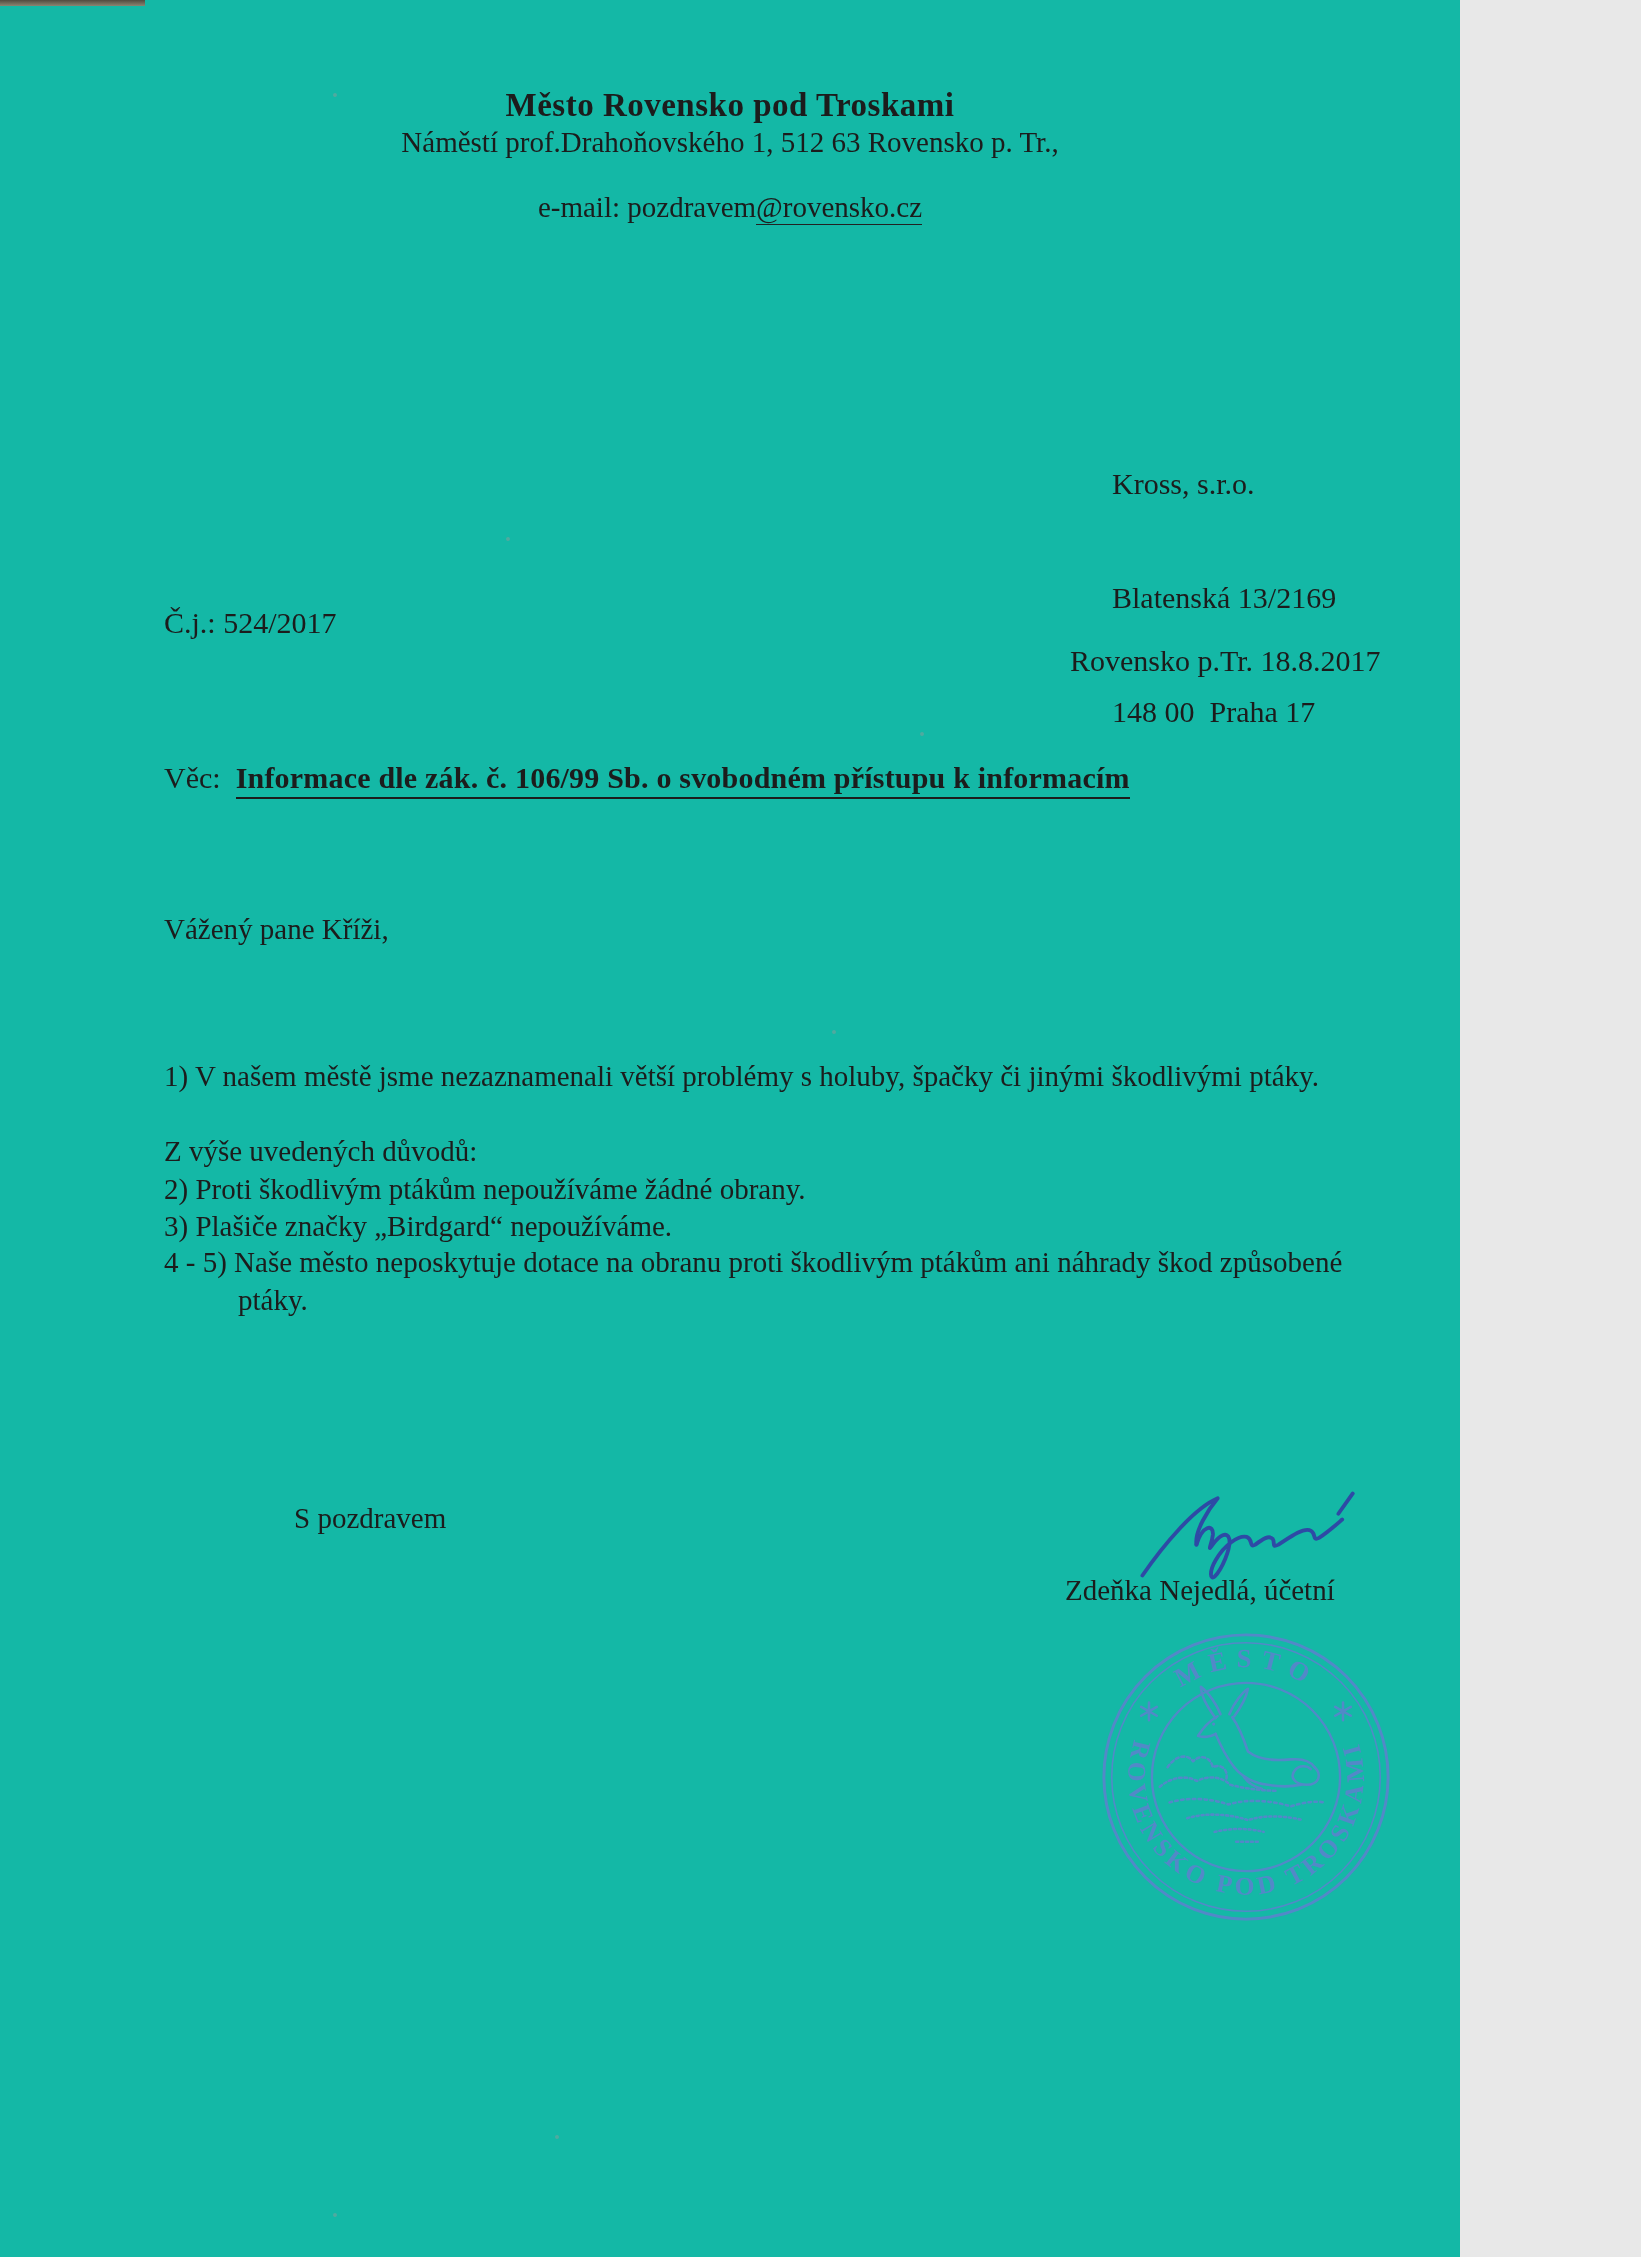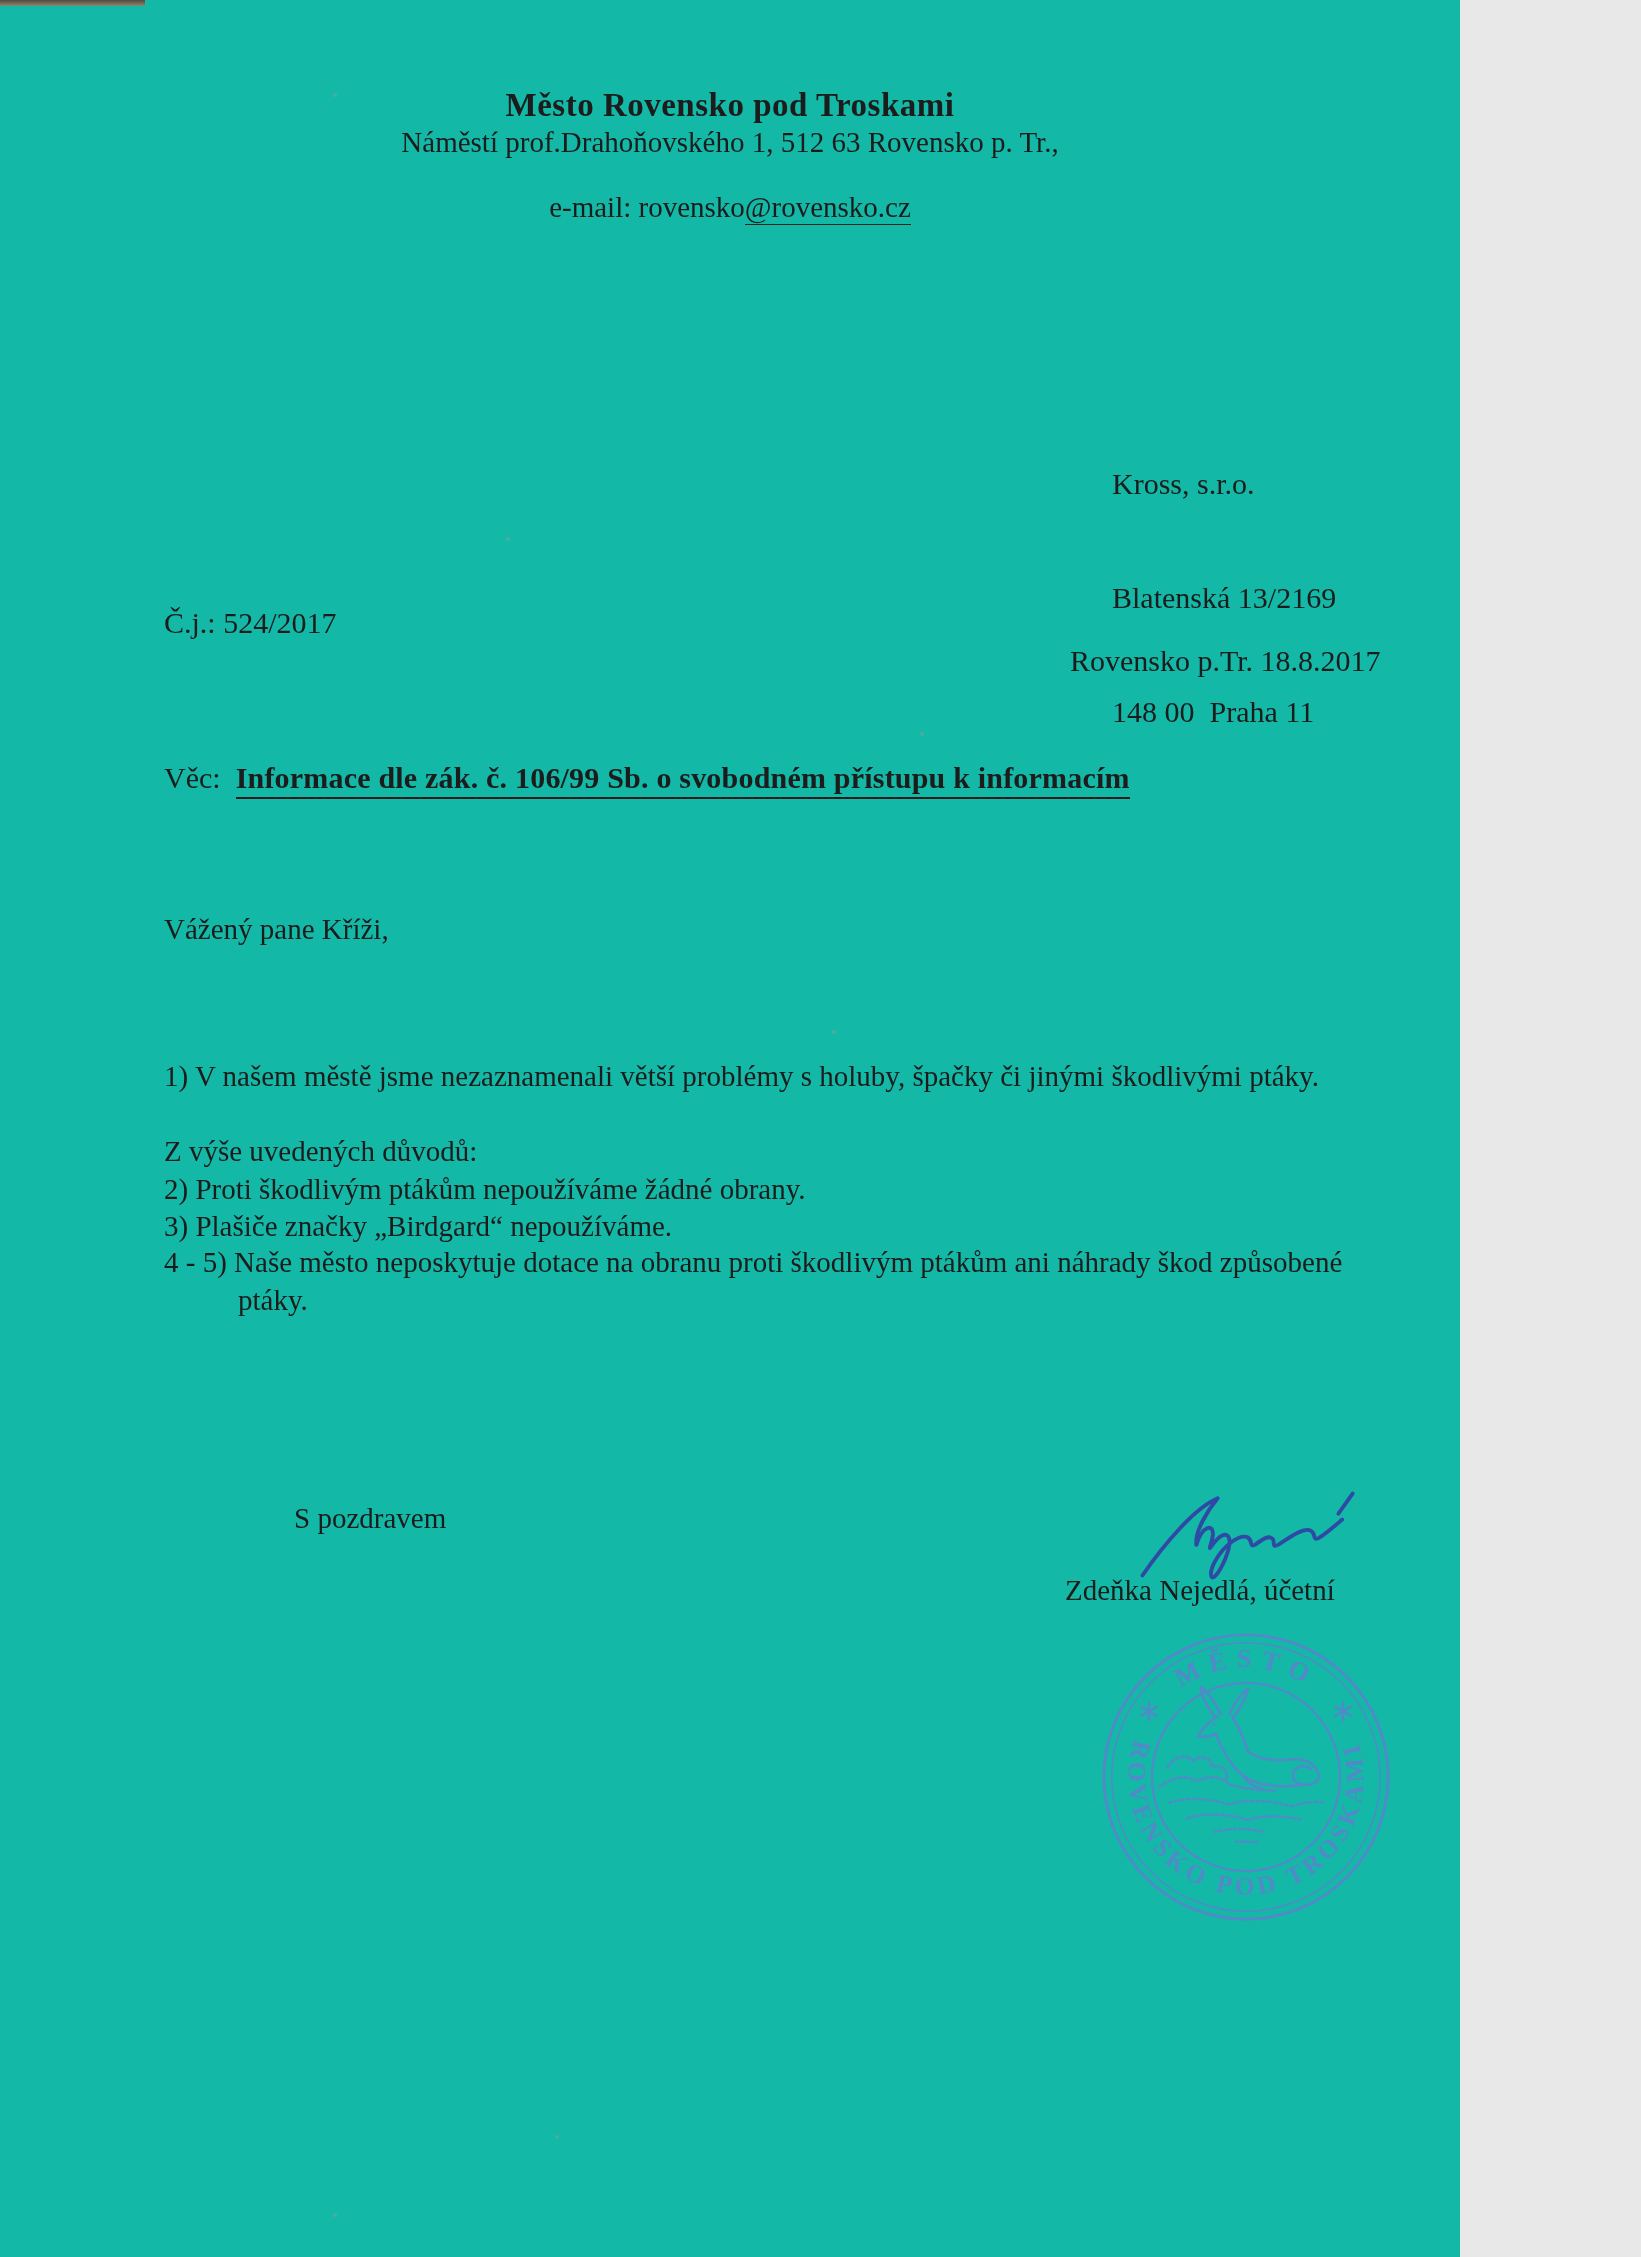--- a/index.html
+++ b/index.html
@@ -37,26 +37,26 @@
   <div class="speck" style="left:506px;top:537px;"></div>
   <div class="speck" style="left:920px;top:732px;"></div>
   <div class="speck" style="left:832px;top:1030px;"></div>
   <div class="speck" style="left:1581px;top:578px;"></div>
   <div class="speck" style="left:1584px;top:1401px;"></div>
   <div class="speck" style="left:555px;top:2135px;"></div>
   <div class="speck" style="left:333px;top:2213px;"></div>
 
   <div class="abs center t34b" style="top:87px;">Město Rovensko pod Troskami</div>
   <div class="abs center t30" style="top:126px;">Náměstí prof.Drahoňovského 1, 512 63 Rovensko p. Tr.,</div>
-  <div class="abs center t30" style="top:191px;"><span>e-mail: rovensko</span><span class="uline">@rovensko.cz</span></div>
+  <div class="abs center t30" style="top:191px;"><span>e-mail: pozdravem</span><span class="uline">@rovensko.cz</span></div>
 
   <div class="abs t31" style="left:1067px;top:389px;line-height:38px;margin-left:45px;">
     <div>Kross, s.r.o.</div>
     <div>Blatenská 13/2169</div>
-    <div>148 00  Praha 11</div>
+    <div>148 00  Praha 17</div>
   </div>
 
   <div class="abs t31" style="left:164px;top:606px;">Č.j.: 524/2017</div>
   <div class="abs t31" style="left:1070px;top:608px;margin-top:36px;">Rovensko p.Tr. 18.8.2017</div>
 
   <div class="abs t31" style="left:164px;top:761px;"><span>Věc:</span><span class="subject-bold" style="margin-left:15px;">Informace dle zák. č. 106/99 Sb. o svobodném přístupu k informacím</span></div>
 
   <div class="abs t30" style="left:164px;top:913px;">Vážený pane Kříži,</div>
   <div class="abs t30" style="left:164px;top:1060px;">1) V našem městě jsme nezaznamenali větší problémy s holuby, špačky či jinými škodlivými ptáky.</div>
   <div class="abs t30" style="left:164px;top:1135px;">Z výše uvedených důvodů:</div>

